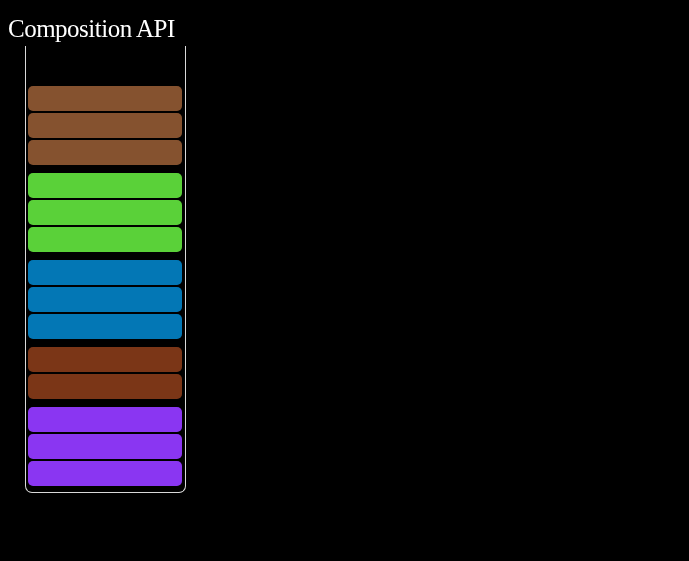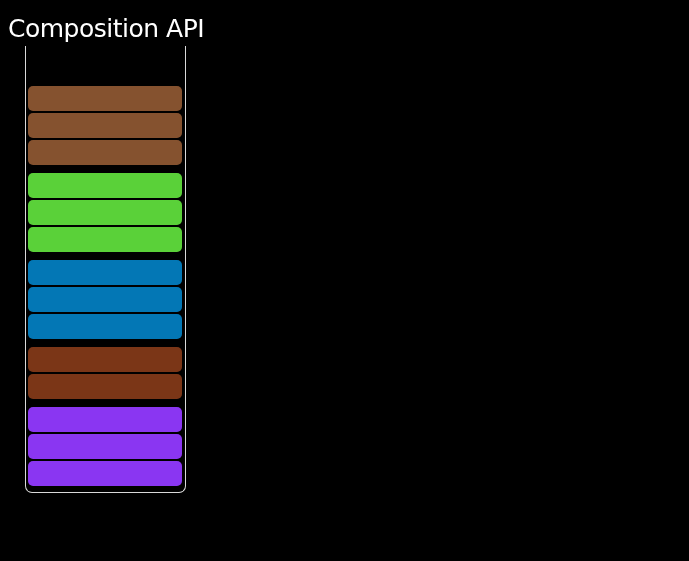--- a/index.html
+++ b/index.html
@@ -16,20 +16,21 @@
   }
   .title {
     position: absolute;
     left: 8px;
     top: 15px;
     font-size: 25px;
     line-height: 1.15;
     color: #ffffff;
     letter-spacing: -0.5px;
     white-space: nowrap;
+    font-family: Liberation Serif, serif;
   }
   .panel {
     position: absolute;
     left: 25px;
     top: 46px;
     width: 161px;
     height: 447px;
     box-sizing: border-box;
     border: 1px solid #d9d9d9;
     border-top: none;

